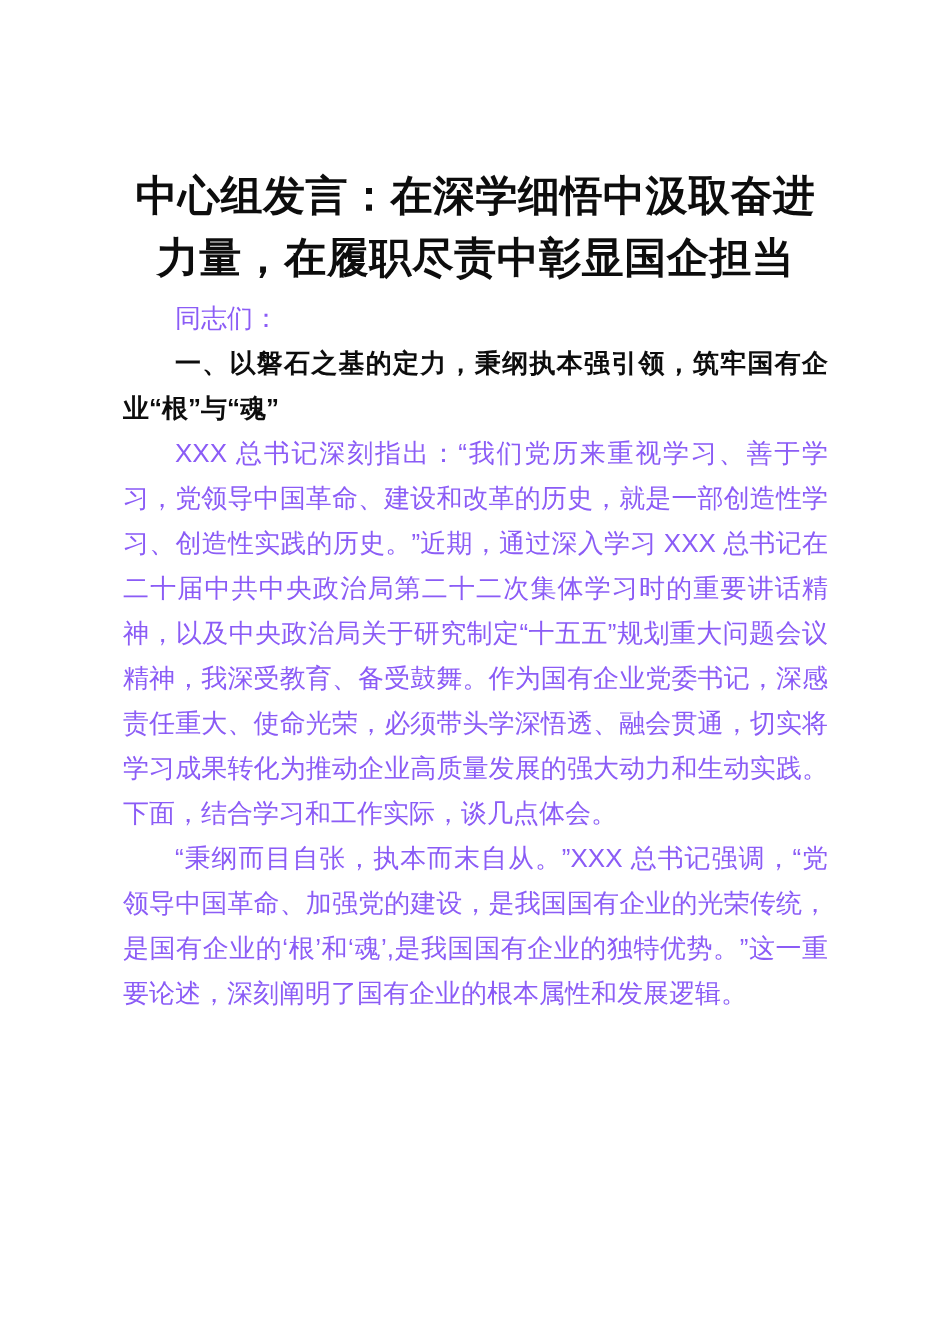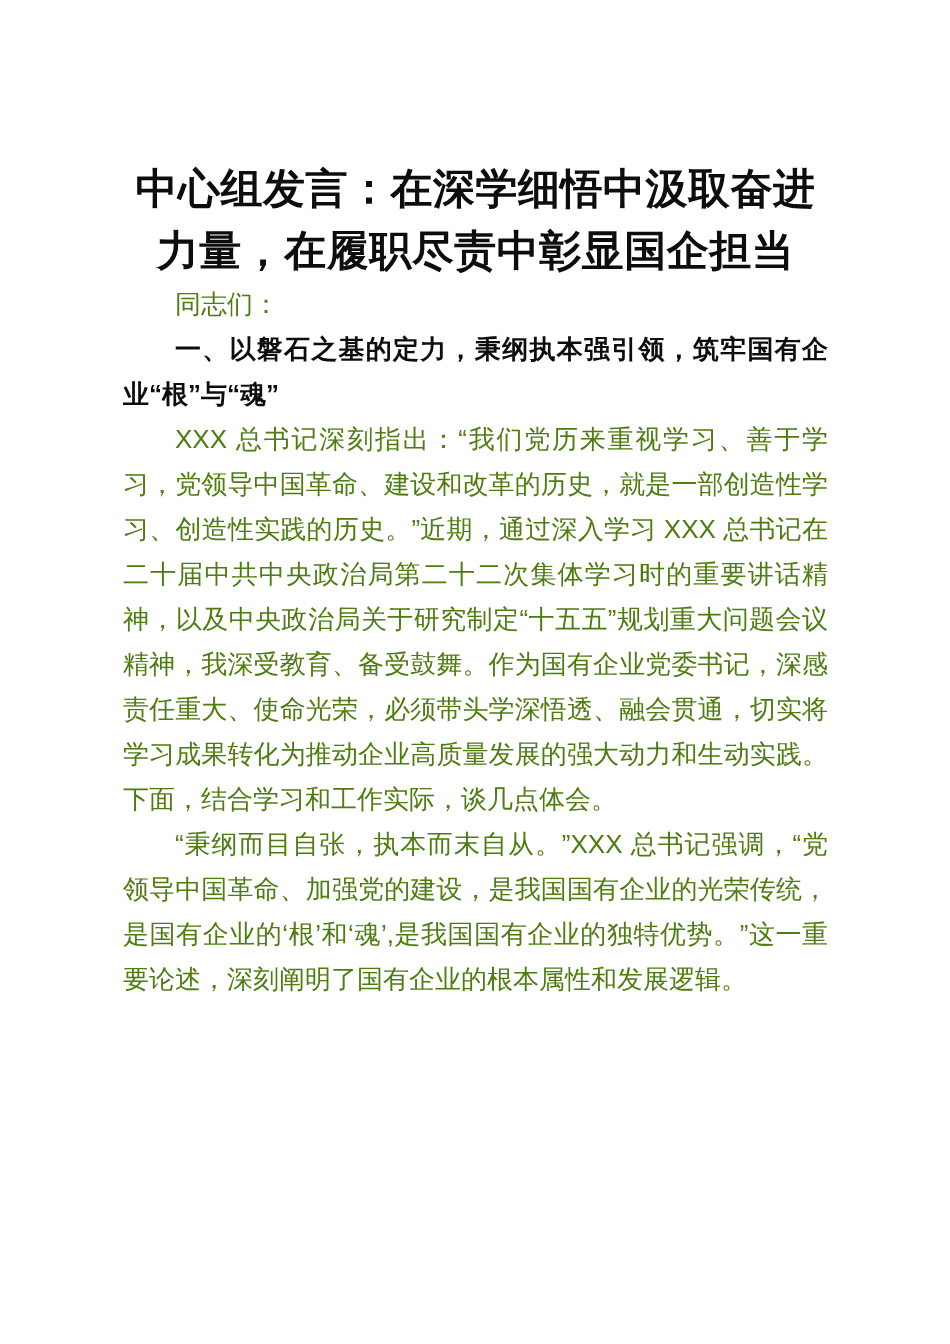--- a/index.html
+++ b/index.html
@@ -14,41 +14,41 @@
     color: #111111;
   }
   .page {
     box-sizing: border-box;
     width: 950px;
     height: 1344px;
     padding: 158px 122px 0 123px;
     background: #ffffff;
   }
   .doc-title {
-    margin: 0;
+    margin: 7px;
     padding: 0;
     font-family: "DejaVu Serif", "Liberation Serif", serif;
     font-weight: 700;
     font-size: 42px;
     line-height: 62px;
     text-align: center;
     color: #0d0d0d;
     letter-spacing: 0.5px;
   }
   .para {
     margin: 0;
     padding: 0;
     font-family: "Liberation Sans", "DejaVu Sans", sans-serif;
     font-weight: 400;
     font-size: 26px;
     line-height: 45px;
     text-align: justify;
     text-justify: inter-ideograph;
     text-indent: 2em;
-    color: #4d7c0f;
+    color: #8b5cf6;
   }
   .para.heading {
     font-weight: 700;
     color: #0d0d0d;
   }
 </style>
 </head>
 <body>
 
 <div class="page">

